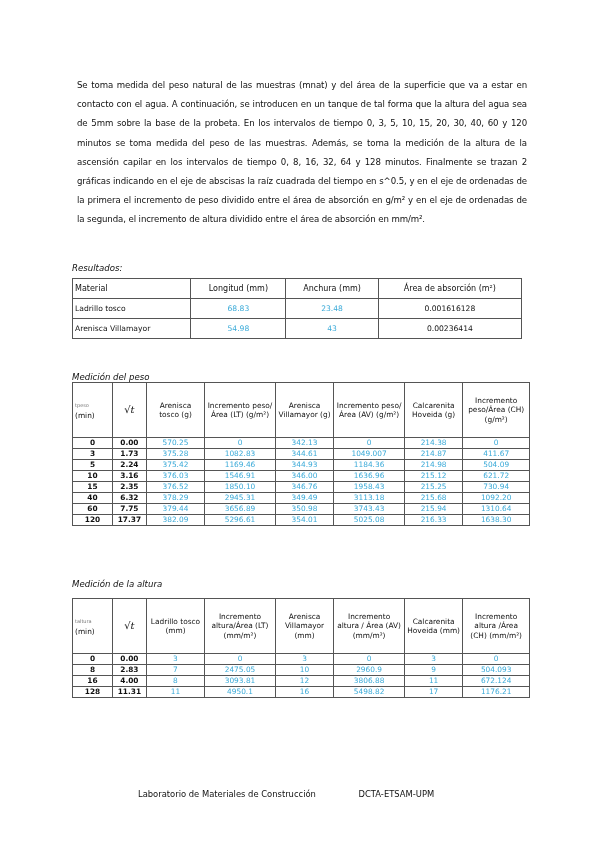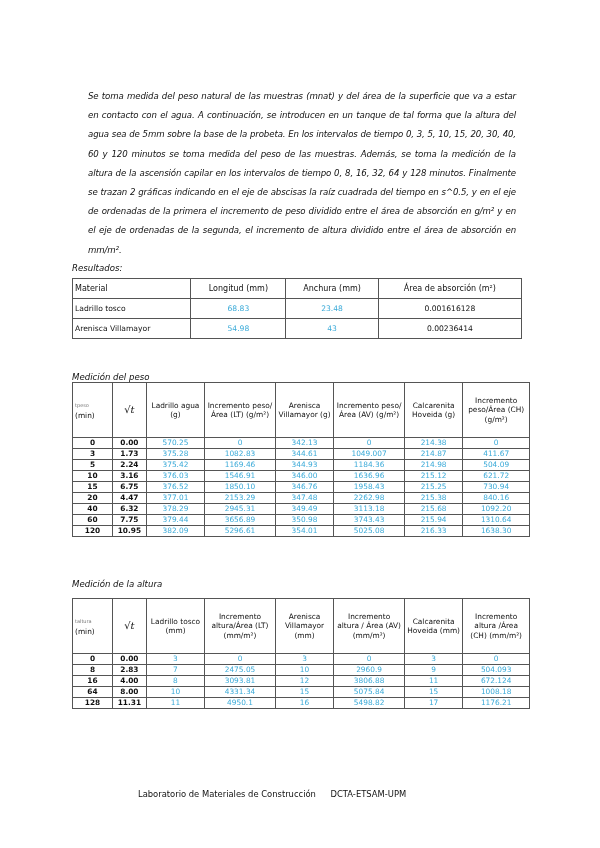--- a/index.html
+++ b/index.html
@@ -1,39 +1,39 @@
 <!DOCTYPE html>
 <html><head>
 <meta charset="utf-8">
 <style>
   html, body { margin: 0; padding: 0; background: #ffffff; }
   body { width: 600px; height: 848px; position: relative; overflow: hidden;
          font-family: "DejaVu Sans", sans-serif; color: #111; }
   .para { position: absolute; left: 72px; top: 71px; width: 460px;
           font-size: 8.6px; line-height: 19.2px; text-align: justify; letter-spacing: -0.1px; }
-  .para p { margin: 16px; font-style: italic; }
+  .para p { margin: 5px; }
   .label { position: absolute; left: 72px; font-size: 8.6px; font-style: italic; }
   table { border-collapse: collapse; position: absolute; font-size: 7.6px; }
   td, th { border: 1.5px solid #555; padding: 0 2px; font-weight: normal; }
   .blue { color: #3aaad8; }
   .res { left: 72px; top: 278px; width: 450px; border-radius: 11px; }
   .res td, .res th { height: 19px; }
   .res th { font-size: 8px; }
   .res td.c, .res th.c { text-align: center; }
   .peso { left: 72px; top: 382px; width: 458px; }
   .peso th { font-size: 7.4px; line-height: 9.5px; text-align: center; height: 54px; }
   .peso td { text-align: center; height: 10px; line-height: 10px; font-size: 7.4px; }
   .altura { left: 72px; top: 598px; width: 458px; }
   .altura th { font-size: 7.4px; line-height: 9.5px; text-align: center; height: 54px; }
   .altura td { text-align: center; height: 10px; line-height: 10px; font-size: 7.4px; }
   .sub { font-size: 5px; color: #777; }
   .sqrt { font-family: "DejaVu Serif", serif; font-style: italic; font-size: 10px; }
   .bold { font-weight: bold; }
   .footer { position: absolute; left: 138px; top: 789px; font-size: 8.4px; }
-  .footer span + span { margin-left: 12px; }
+  .footer span + span { margin-left: 40px; }
 </style>
 </head>
 <body>
 
 <div class="para">
   <p>Se toma medida del peso natural de las muestras (mnat) y del área de la superficie que va a estar en contacto con el agua. A continuación, se introducen en un tanque de tal forma que la altura del agua sea de 5mm sobre la base de la probeta. En los intervalos de tiempo 0, 3, 5, 10, 15, 20, 30, 40, 60 y 120 minutos se toma medida del peso de las muestras. Además, se toma la medición de la altura de la ascensión capilar en los intervalos de tiempo 0, 8, 16, 32, 64 y 128 minutos. Finalmente se trazan 2 gráficas indicando en el eje de abscisas la raíz cuadrada del tiempo en s^0.5, y en el eje de ordenadas de la primera el incremento de peso dividido entre el área de absorción en g/m² y en el eje de ordenadas de la segunda, el incremento de altura dividido entre el área de absorción en mm/m².</p>
 </div>
 
 <div class="label" style="top:263px">Resultados:</div>
 <table class="res">
@@ -60,21 +60,21 @@
       </tr>
     </tbody>
 </table>
 
 <div class="label" style="top:372px">Medición del peso</div>
 <table class="peso">
   <thead>
       <tr>
     <th style="width:34px;text-align:left"><span class="sub">t</span><span class="sub">peso</span><br>(min)</th>
     <th style="width:28px"><span class="sqrt">√t</span></th>
-    <th style="width:52px">Ladrillo agua (g)</th>
+    <th style="width:52px">Arenisca tosco (g)</th>
     <th style="width:64px">Incremento peso/Área (LT) (g/m²)</th>
     <th style="width:52px">Arenisca Villamayor (g)</th>
     <th style="width:64px">Incremento peso/Área (AV) (g/m²)</th>
     <th style="width:52px">Calcarenita Hoveida (g)</th>
     <th style="width:60px">Incremento peso/Área (CH) (g/m²)</th>
   </tr>
     </thead>
   <tbody id="peso-body">
       <tr>
         <td class="bold">0</td>
@@ -111,37 +111,27 @@
         <td class="bold">3.16</td>
         <td class="blue">376.03</td>
         <td class="blue">1546.91</td>
         <td class="blue">346.00</td>
         <td class="blue">1636.96</td>
         <td class="blue">215.12</td>
         <td class="blue">621.72</td>
       </tr>
       <tr>
         <td class="bold">15</td>
-        <td class="bold">6.75</td>
+        <td class="bold">2.35</td>
         <td class="blue">376.52</td>
         <td class="blue">1850.10</td>
         <td class="blue">346.76</td>
         <td class="blue">1958.43</td>
         <td class="blue">215.25</td>
         <td class="blue">730.94</td>
-      </tr>
-      <tr>
-        <td class="bold">20</td>
-        <td class="bold">4.47</td>
-        <td class="blue">377.01</td>
-        <td class="blue">2153.29</td>
-        <td class="blue">347.48</td>
-        <td class="blue">2262.98</td>
-        <td class="blue">215.38</td>
-        <td class="blue">840.16</td>
       </tr>
       <tr>
         <td class="bold">40</td>
         <td class="bold">6.32</td>
         <td class="blue">378.29</td>
         <td class="blue">2945.31</td>
         <td class="blue">349.49</td>
         <td class="blue">3113.18</td>
         <td class="blue">215.68</td>
         <td class="blue">1092.20</td>
@@ -151,21 +141,21 @@
         <td class="bold">7.75</td>
         <td class="blue">379.44</td>
         <td class="blue">3656.89</td>
         <td class="blue">350.98</td>
         <td class="blue">3743.43</td>
         <td class="blue">215.94</td>
         <td class="blue">1310.64</td>
       </tr>
       <tr>
         <td class="bold">120</td>
-        <td class="bold">10.95</td>
+        <td class="bold">17.37</td>
         <td class="blue">382.09</td>
         <td class="blue">5296.61</td>
         <td class="blue">354.01</td>
         <td class="blue">5025.08</td>
         <td class="blue">216.33</td>
         <td class="blue">1638.30</td>
       </tr>
     </tbody>
 </table>
 
@@ -208,30 +198,20 @@
         <td class="bold">16</td>
         <td class="bold">4.00</td>
         <td class="blue">8</td>
         <td class="blue">3093.81</td>
         <td class="blue">12</td>
         <td class="blue">3806.88</td>
         <td class="blue">11</td>
         <td class="blue">672.124</td>
       </tr>
       <tr>
-        <td class="bold">64</td>
-        <td class="bold">8.00</td>
-        <td class="blue">10</td>
-        <td class="blue">4331.34</td>
-        <td class="blue">15</td>
-        <td class="blue">5075.84</td>
-        <td class="blue">15</td>
-        <td class="blue">1008.18</td>
-      </tr>
-      <tr>
         <td class="bold">128</td>
         <td class="bold">11.31</td>
         <td class="blue">11</td>
         <td class="blue">4950.1</td>
         <td class="blue">16</td>
         <td class="blue">5498.82</td>
         <td class="blue">17</td>
         <td class="blue">1176.21</td>
       </tr>
     </tbody>

